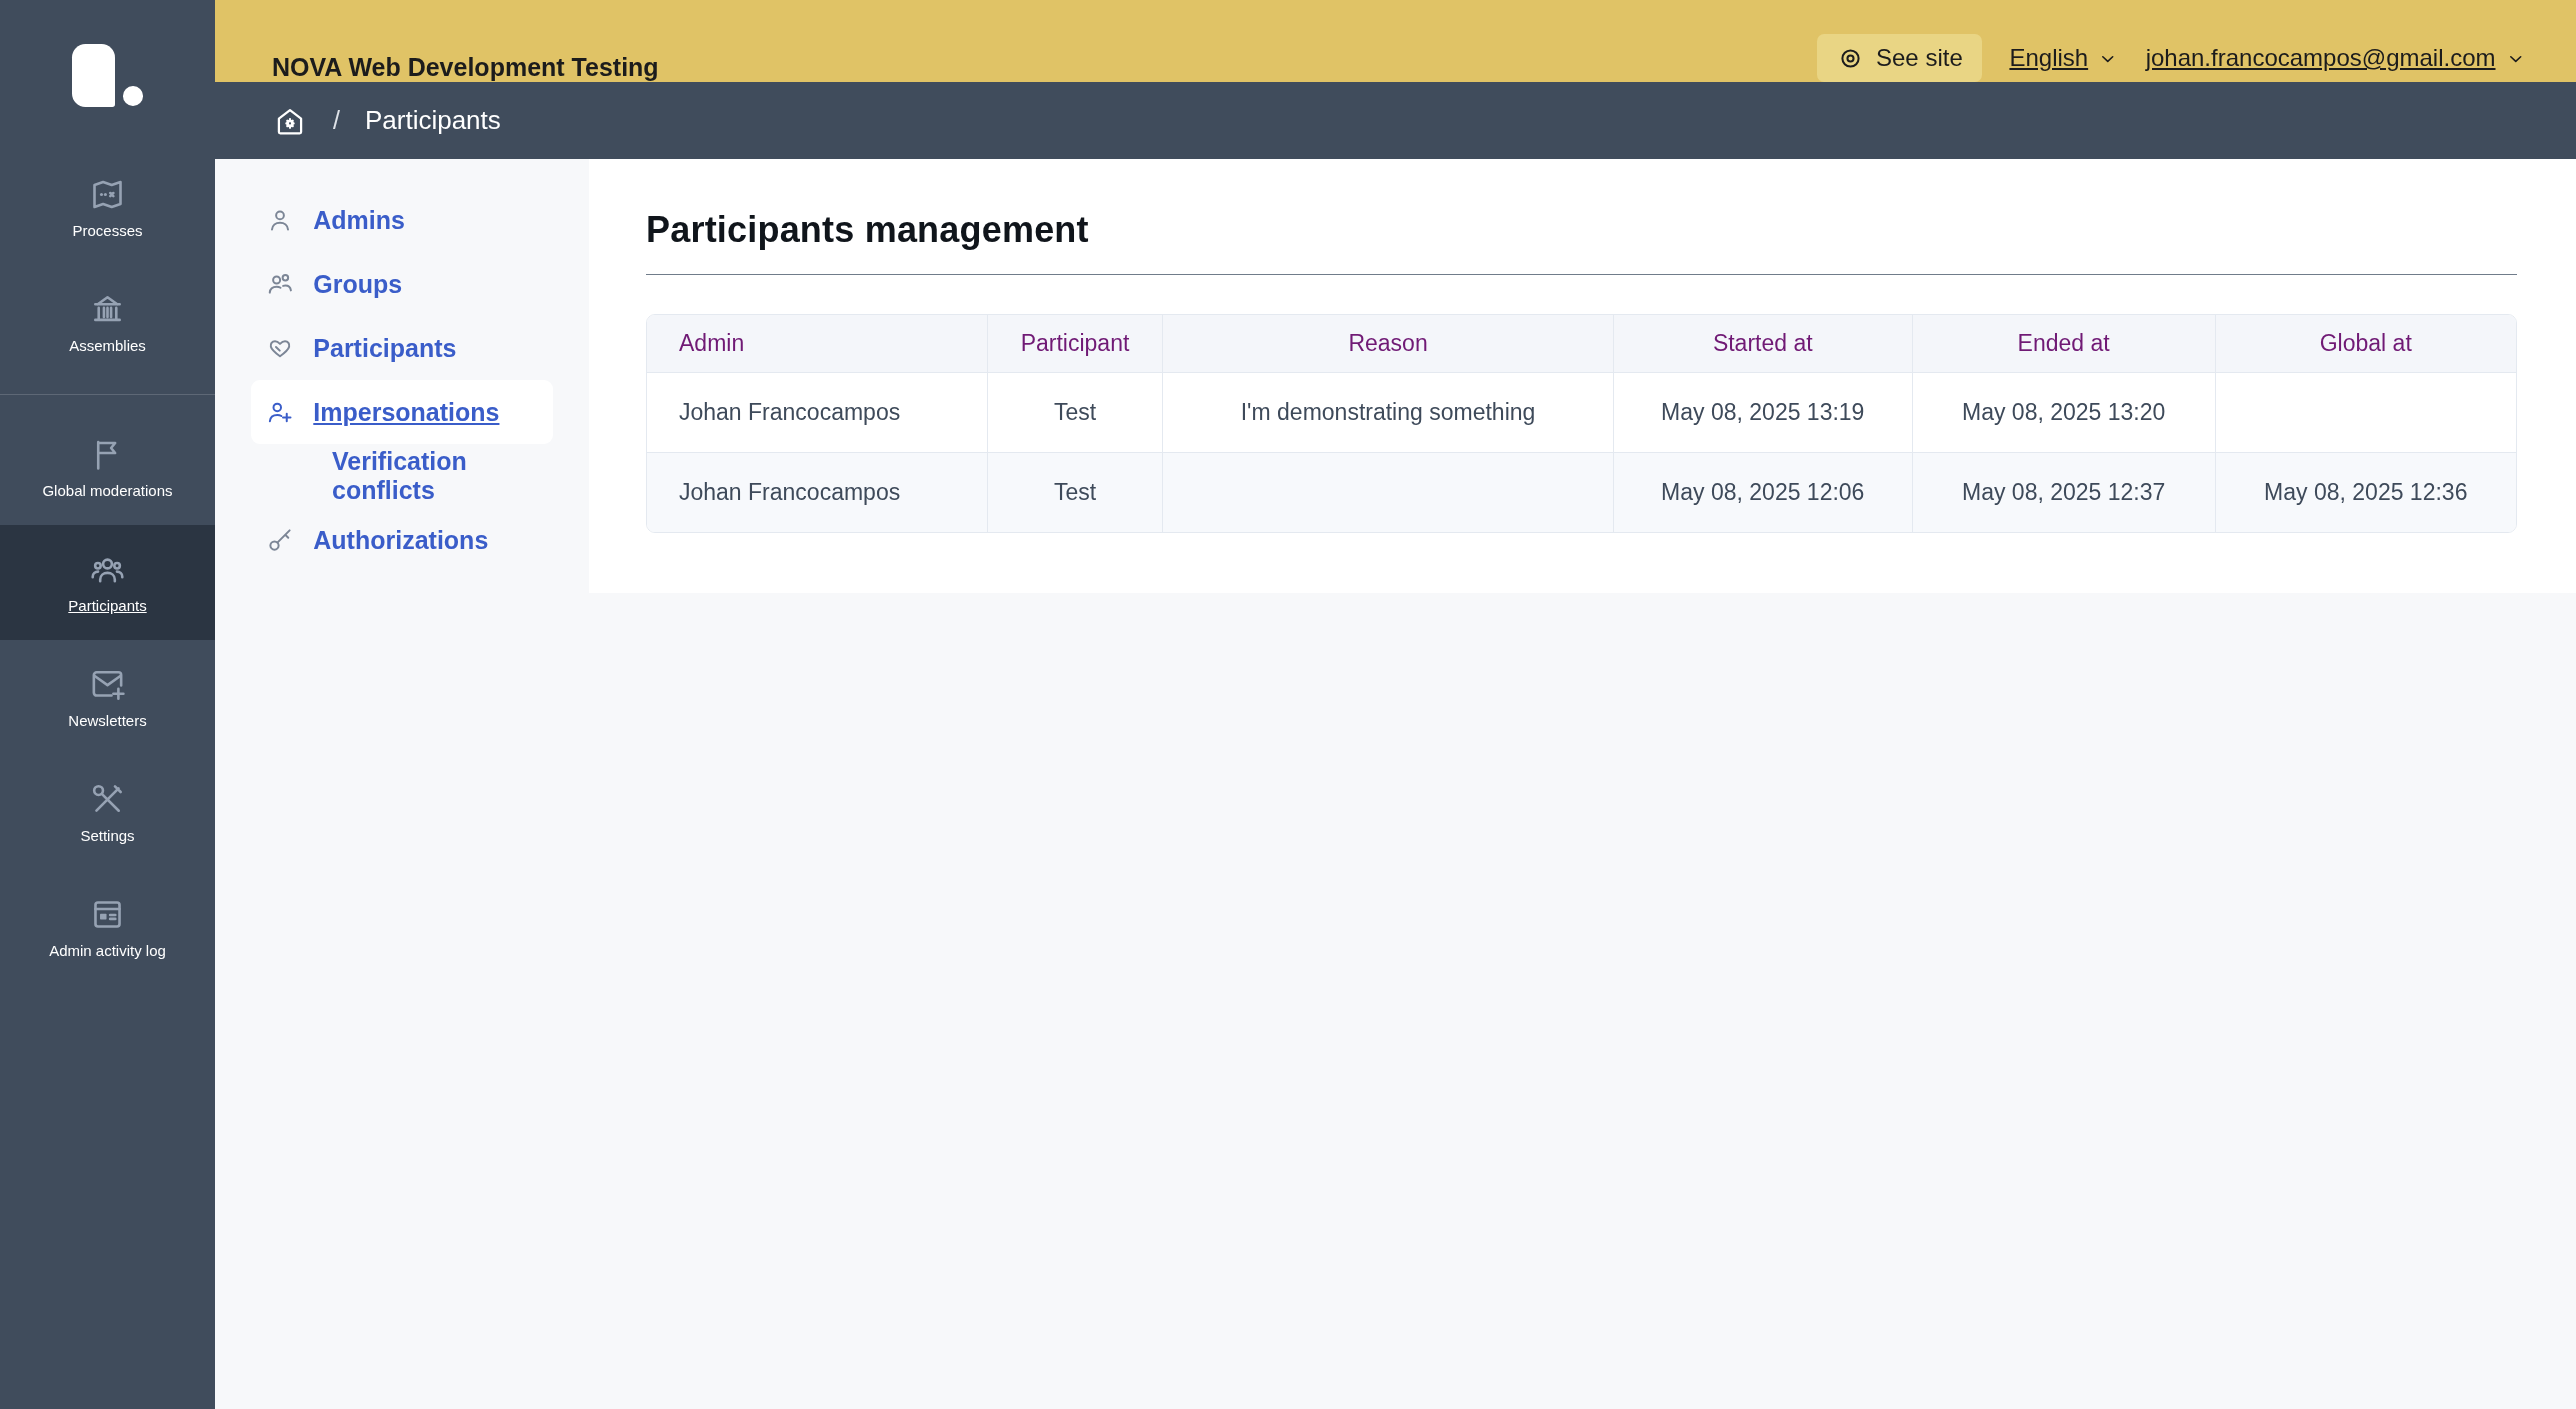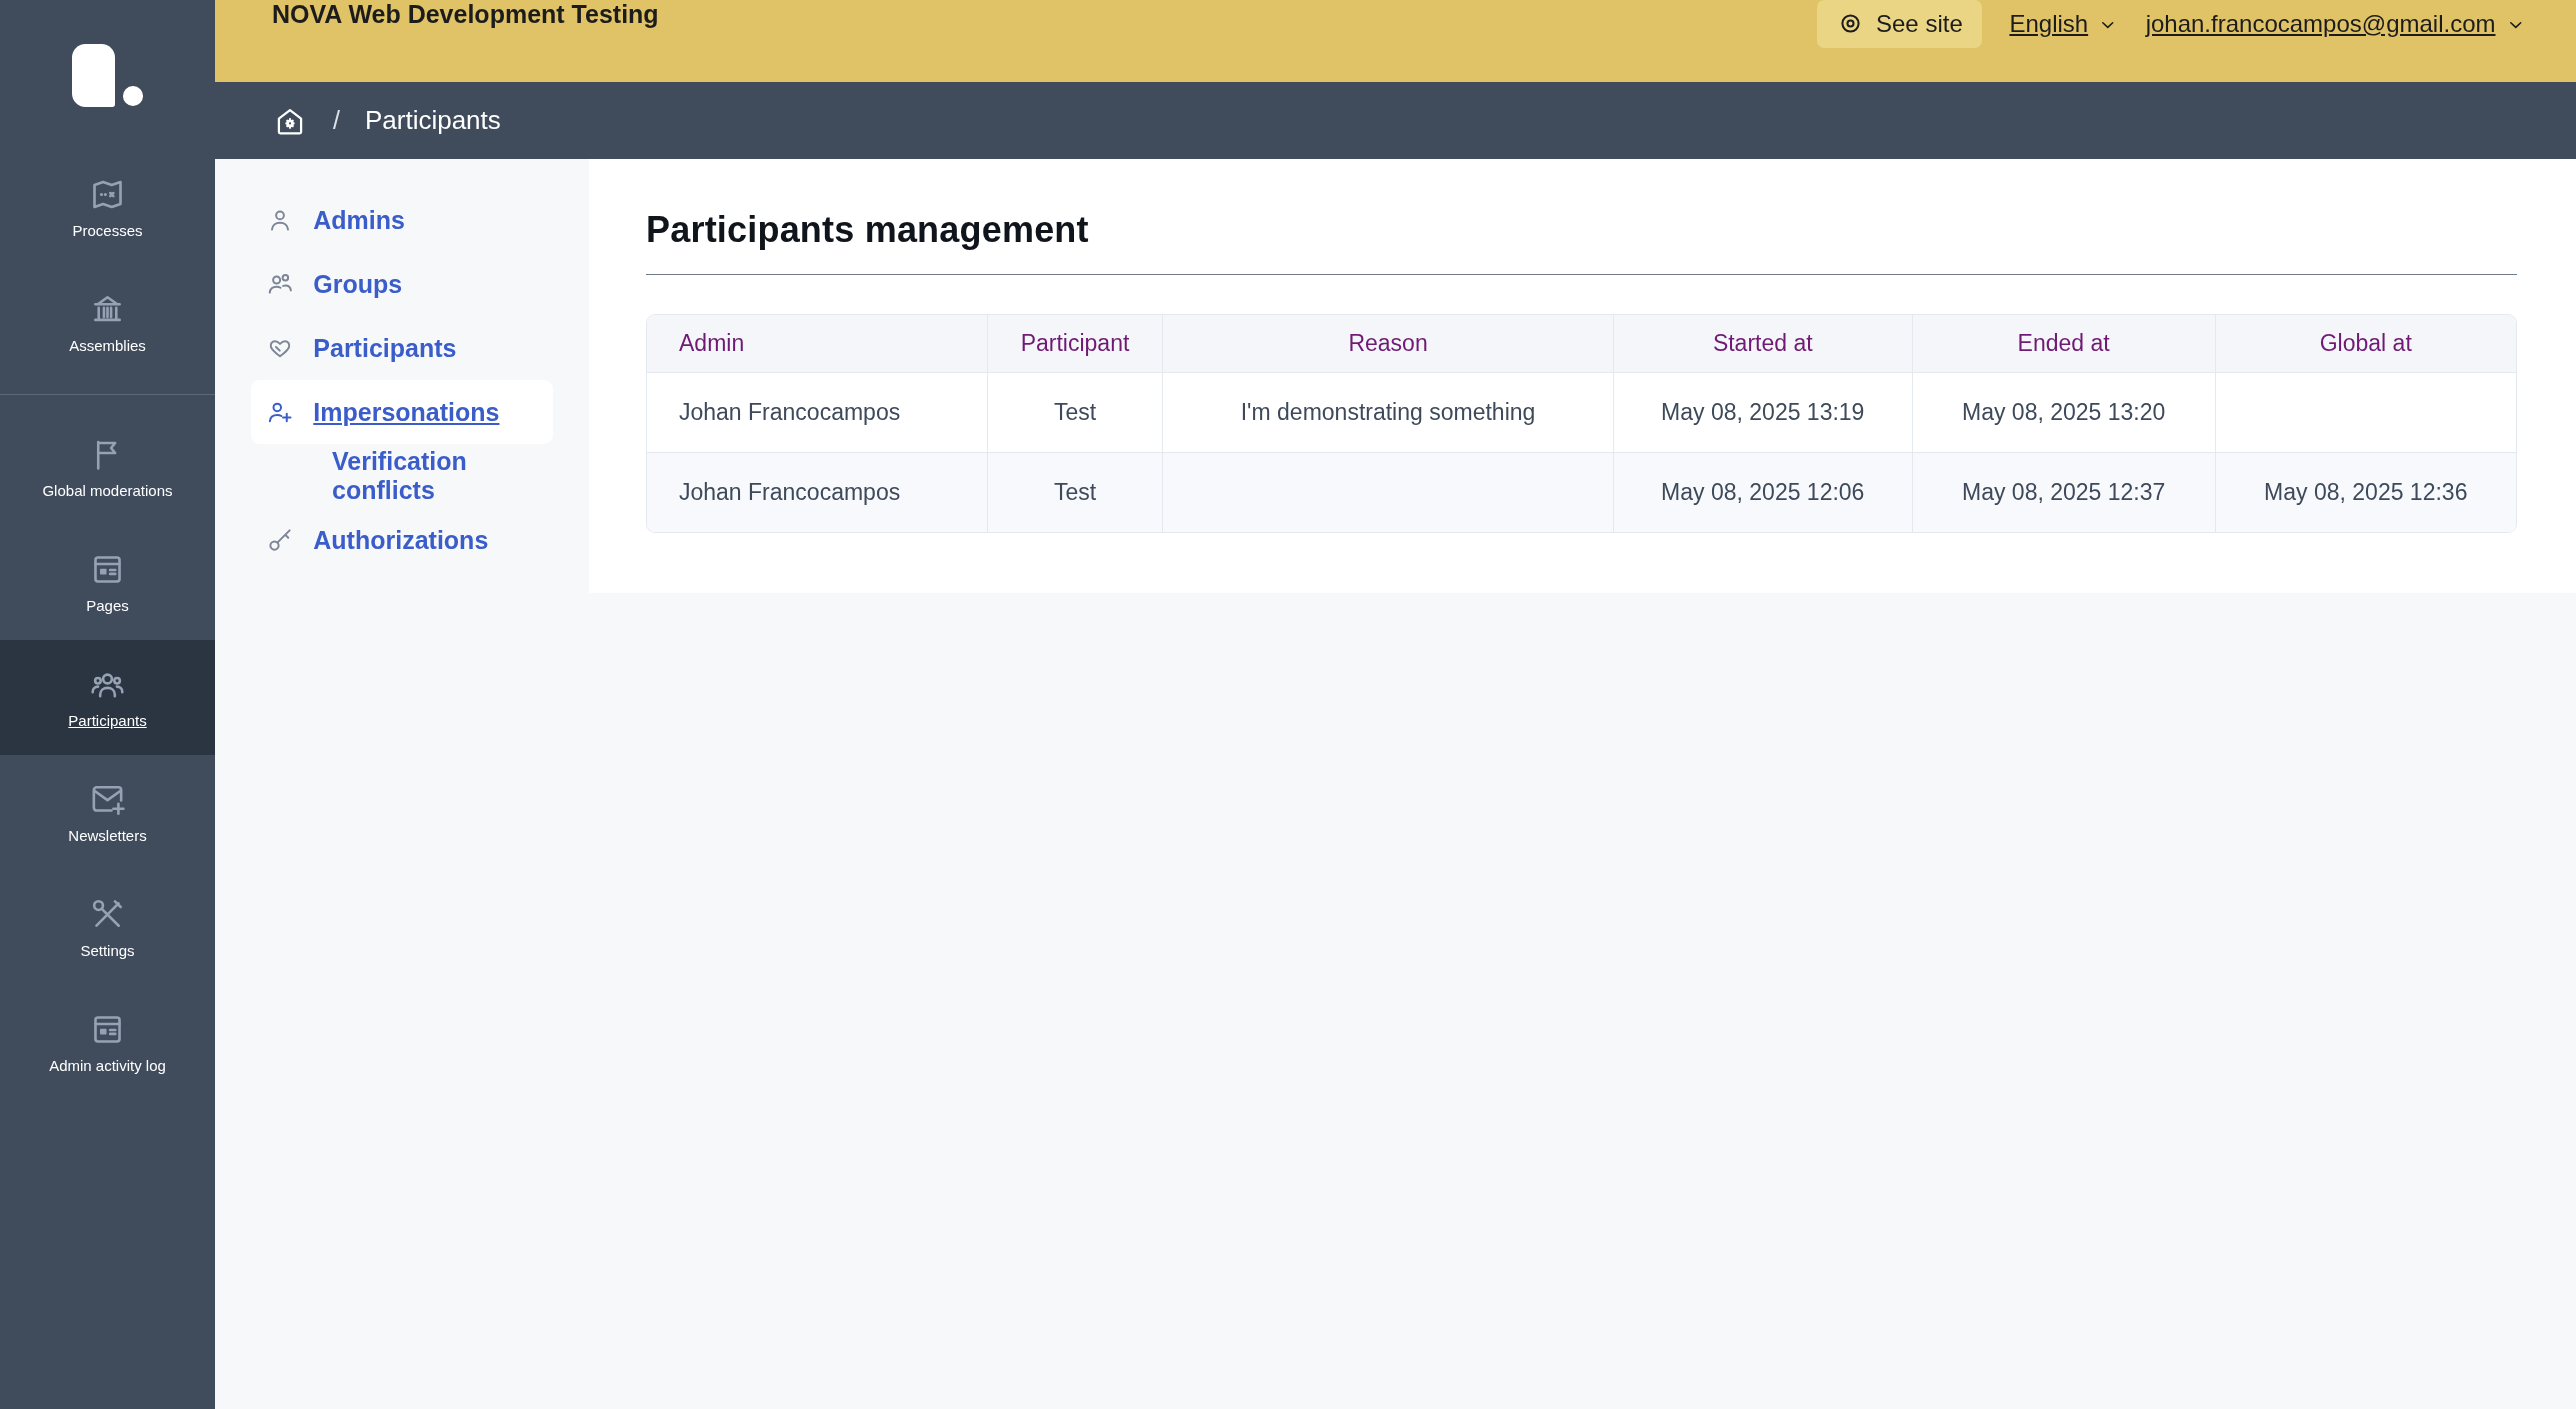--- a/index.html
+++ b/index.html
@@ -20,21 +20,21 @@
   .icon svg{width:100%;height:100%;display:block;}
   .side-label{color:#fff;font-size:15px;line-height:1.2;text-align:center;}
   .side-item.active{background:var(--sidebar-active-bg,#2b3542);}
   .side-item.active .side-label{text-decoration:underline;}
   .side-divider{border-top:0.9px solid rgba(255,255,255,.16);margin:14.3px 0;}
 
   
   .main-col{flex:1;display:flex;flex-direction:column;min-width:0;}
 
   .topbar{height:82px;min-height:82px;background:var(--topbar-bg,#e0c366);
-          display:flex;align-items:flex-start;padding:0 50px 0 57px;}
+          display:flex;align-items:flex-end;padding:0 50px 0 57px;}
   .topbar-title{font-weight:700;font-size:25px;color:#1c1c1c;}
   .topbar-right{margin-left:auto;display:flex;align-items:center;gap:27px;}
   .see-site{display:flex;align-items:center;gap:12.5px;background:var(--chip-bg,#e9d584);
             border-radius:7.2px;padding:9.8px 19.7px;font-size:24px;color:#1c1c1c;cursor:pointer;}
   .see-site .icon{width:27px;height:27px;color:#1c1c1c;}
   .top-link{display:flex;align-items:center;gap:9px;color:#1c1c1c;font-size:24px;cursor:pointer;}
   .top-link .label{text-decoration:underline;}
   .chev{width:21.5px;height:21.5px;color:#1c1c1c;}
 
   .breadcrumb{height:77px;min-height:77px;background:var(--sidebar-bg,#404c5c);
@@ -109,30 +109,20 @@
         <span class="side-label">Assemblies</span>
       </div>
       <div class="side-divider"></div>
       <div class="side-item">
         <span class="icon">
           <svg viewBox="0 0 24 24" fill="none" stroke="currentColor" stroke-width="1.6" stroke-linecap="round" stroke-linejoin="round">
             <path d="M6.3 20.6V4.4M6.3 4.9h10.4l-2.5 3.1 2.5 3.1H6.3"></path>
           </svg>
         </span>
         <span class="side-label">Global moderations</span>
-      </div>
-      <div class="side-item">
-        <span class="icon">
-          <svg viewBox="0 0 24 24" fill="none" stroke="currentColor" stroke-width="1.6" stroke-linecap="round" stroke-linejoin="round">
-            <rect x="4.6" y="4.6" width="14.8" height="14.8" rx="1.5"></rect>
-            <path d="M4.6 8.6h14.8M13.6 12.3h3.2M13.6 14.7h3.2"></path>
-            <rect x="7.4" y="11.6" width="4" height="3.4" rx="0.4" fill="currentColor" stroke="none"></rect>
-          </svg>
-        </span>
-        <span class="side-label">Pages</span>
       </div>
       <div class="side-item active">
         <span class="icon">
           <svg viewBox="0 0 24 24" fill="none" stroke="currentColor" stroke-width="1.6" stroke-linecap="round" stroke-linejoin="round">
             <circle cx="12" cy="8.6" r="2.7"></circle>
             <path d="M7.5 19.2v-1c0-2.5 2-4.1 4.5-4.1s4.5 1.6 4.5 4.1v1"></path>
             <circle cx="6.1" cy="9.7" r="1.7"></circle>
             <path d="M2.9 16.8v-.4c0-1.9 1.5-3.1 3.3-3.1"></path>
             <circle cx="17.9" cy="9.7" r="1.7"></circle>
             <path d="M21.1 16.8v-.4c0-1.9-1.5-3.1-3.3-3.1"></path>

